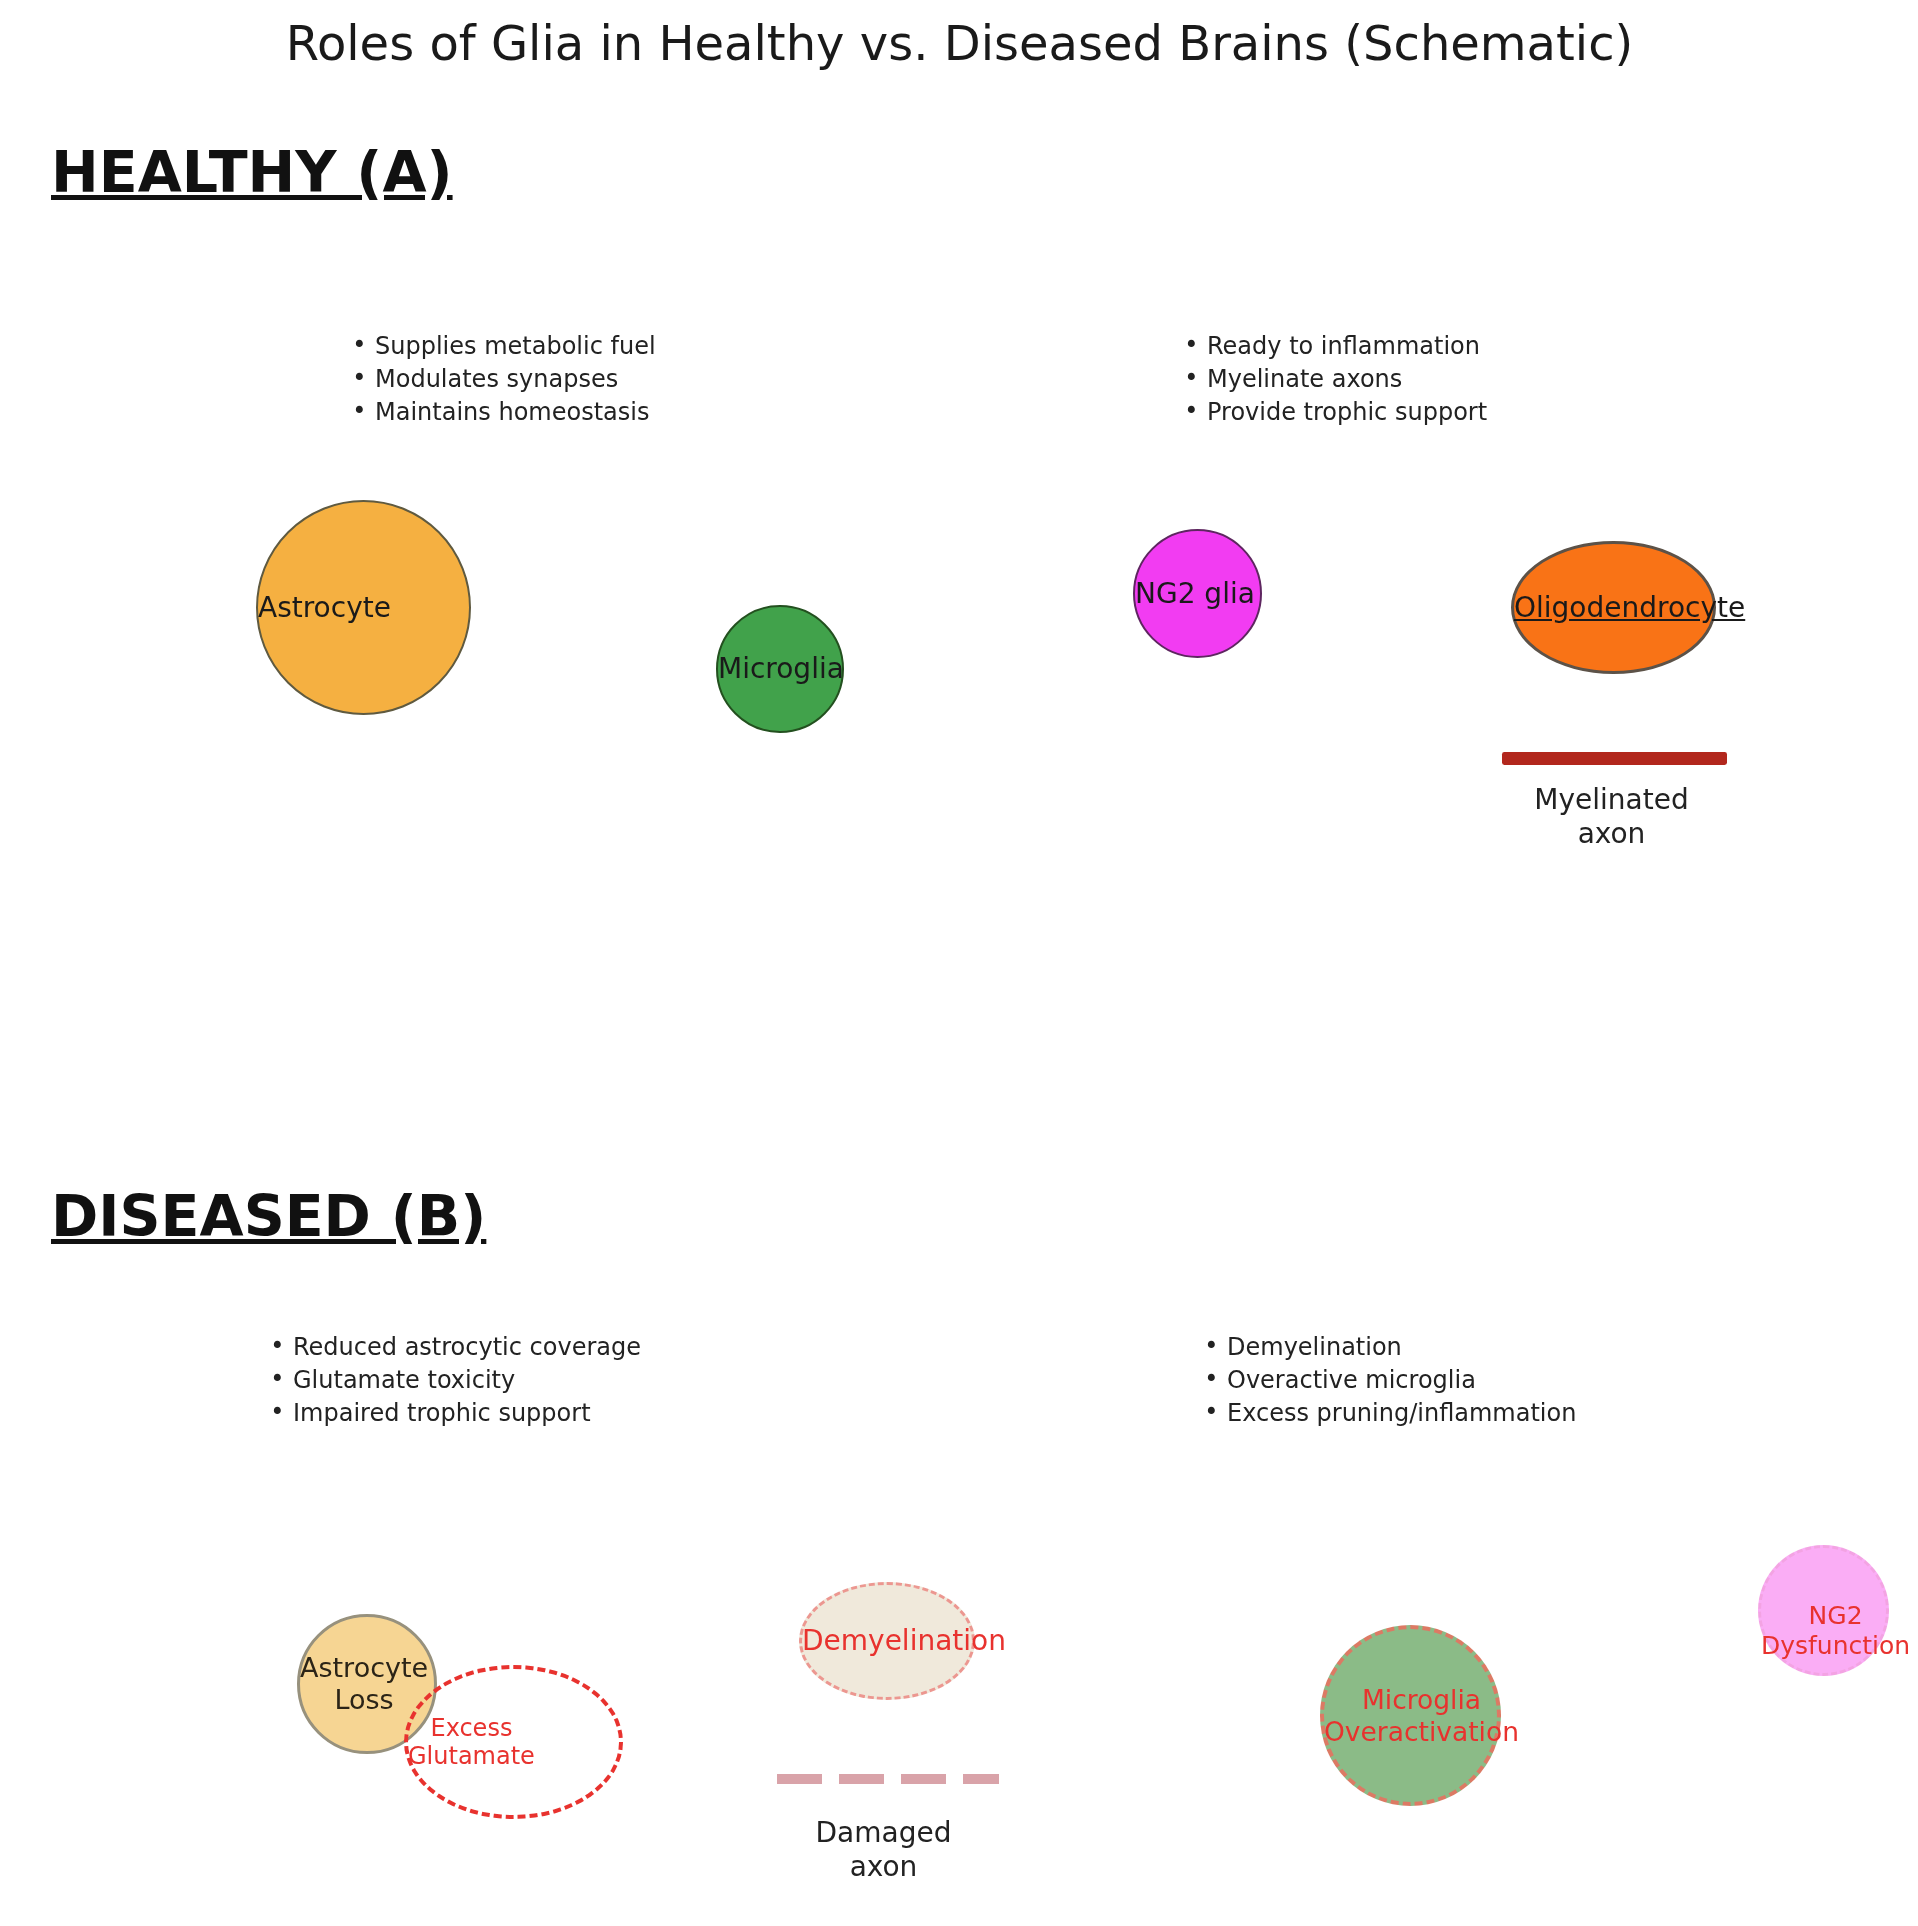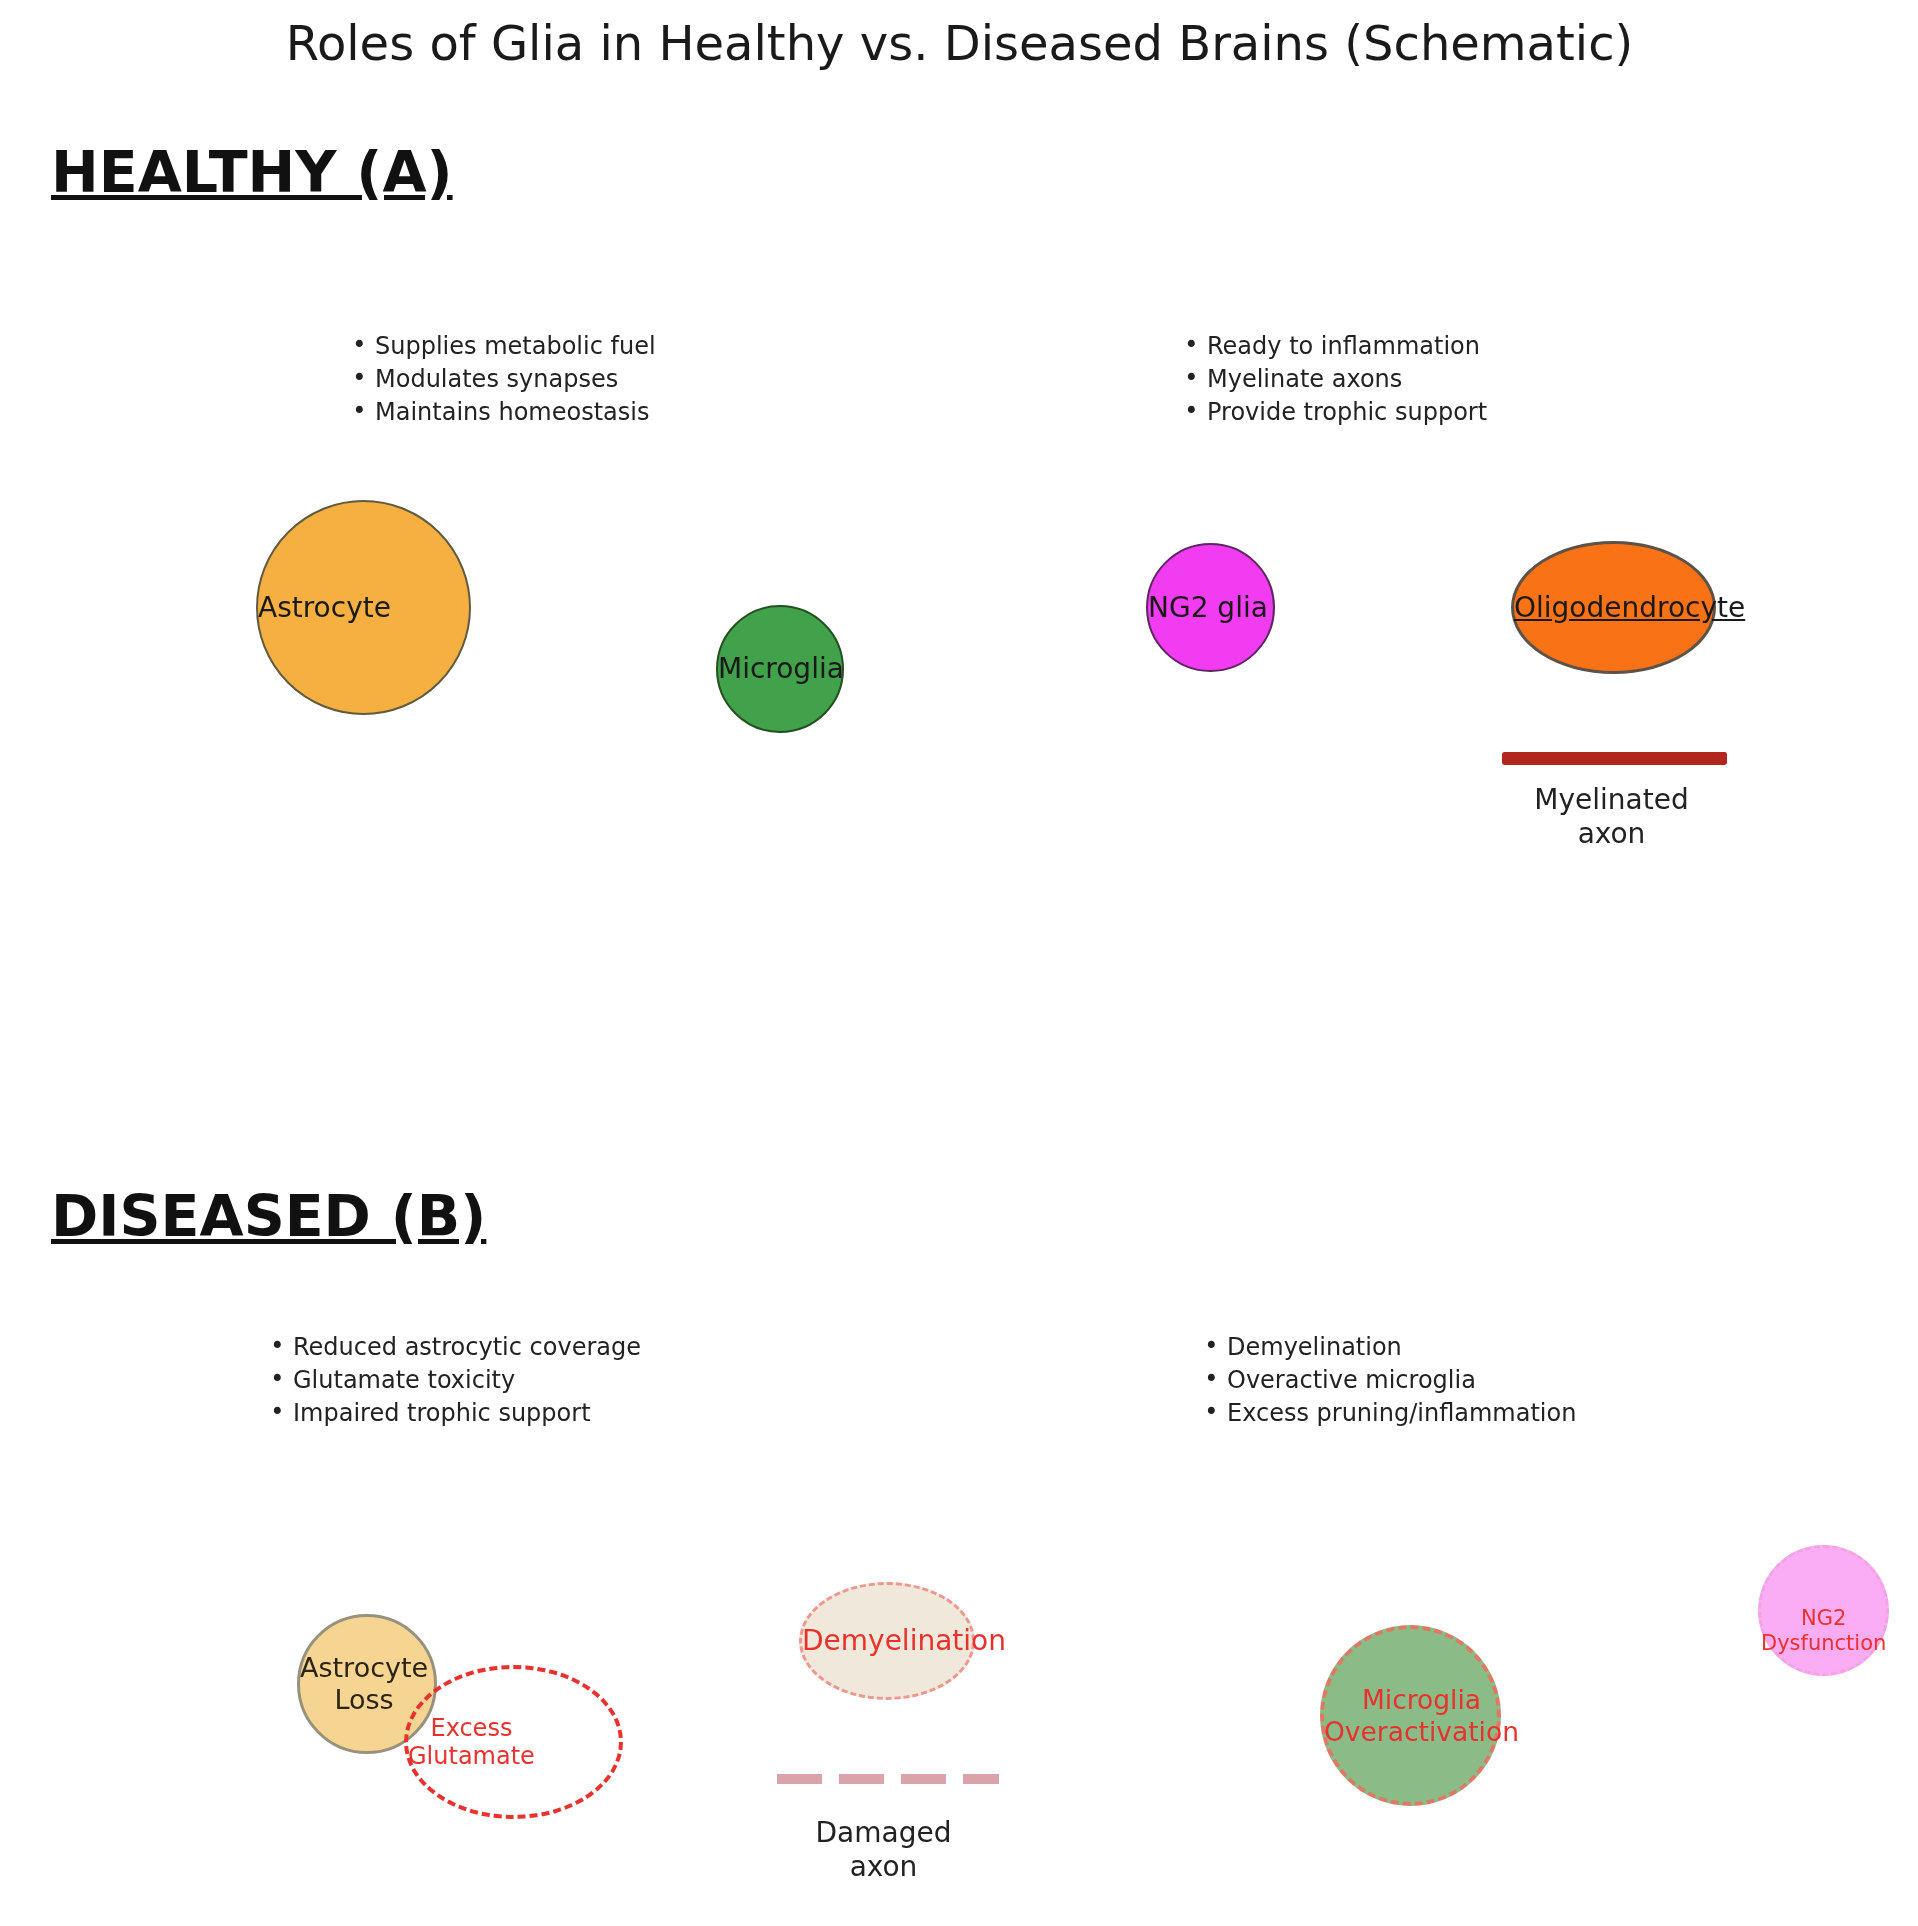--- a/index.html
+++ b/index.html
@@ -64,22 +64,22 @@
   
   #cell-astrocyte {
     left: 256px; top: 500px; width: 215px; height: 215px;
     background: #F5B041; border: 2.4px solid #5f5a40;
   }
   #cell-microglia {
     left: 716px; top: 605px; width: 128px; height: 128px;
     background: #41A24B; border: 2.4px solid #23501f;
   }
   #cell-ng2 {
-    left: 1133px; top: 543px; width: 129px; height: 129px;
-    background: #F23CF2; border: 2.4px solid #5e2660; margin-left: 13px;
+    left: 1133px; top: 529px; width: 129px; height: 129px;
+    background: #F23CF2; border: 2.4px solid #5e2660;
   }
   #cell-oligodendrocyte {
     left: 1511px; top: 541px; width: 205px; height: 133px;
     background: #f97316; border: 3px solid #5c5248; text-decoration: underline;
   }
 
   #myelinated-axon-line {
     position: absolute;
     left: 1502px; top: 752px; width: 225px; height: 12.7px;
     background: #B2271D; border-radius: 2.4px;
@@ -124,21 +124,21 @@
   #cell-microglia-overactivation {
     left: 1320px; top: 1625px; width: 181px; height: 181px;
     background: #8BBB87; border: 4.8px dashed #DC7A64;
   }
   #cell-microglia-overactivation .cell-label { color: #E8322E; font-size: 26.5px; }
 
   #cell-ng2-dysfunction {
     left: 1758px; top: 1545px; width: 131px; height: 131px;
     background: #FAADF5; border: 3.6px dashed #F3A3E3;
   }
-  #cell-ng2-dysfunction .cell-label { color: #E8322E; font-size: 21px; margin-top: 40px; }
+  #cell-ng2-dysfunction .cell-label { color: #E8322E; font-size: 25px; margin-top: 40px; }
 
   #inflammation {
     position: absolute;
     left: 1166px; top: 1868px; width: 482px;
     text-align: center;
     font-size: 31px;
     color: #E8322E;
     white-space: nowrap;
   }
   #inflammation .bolt { margin: 0 8.4px; font-size: 29px; }

